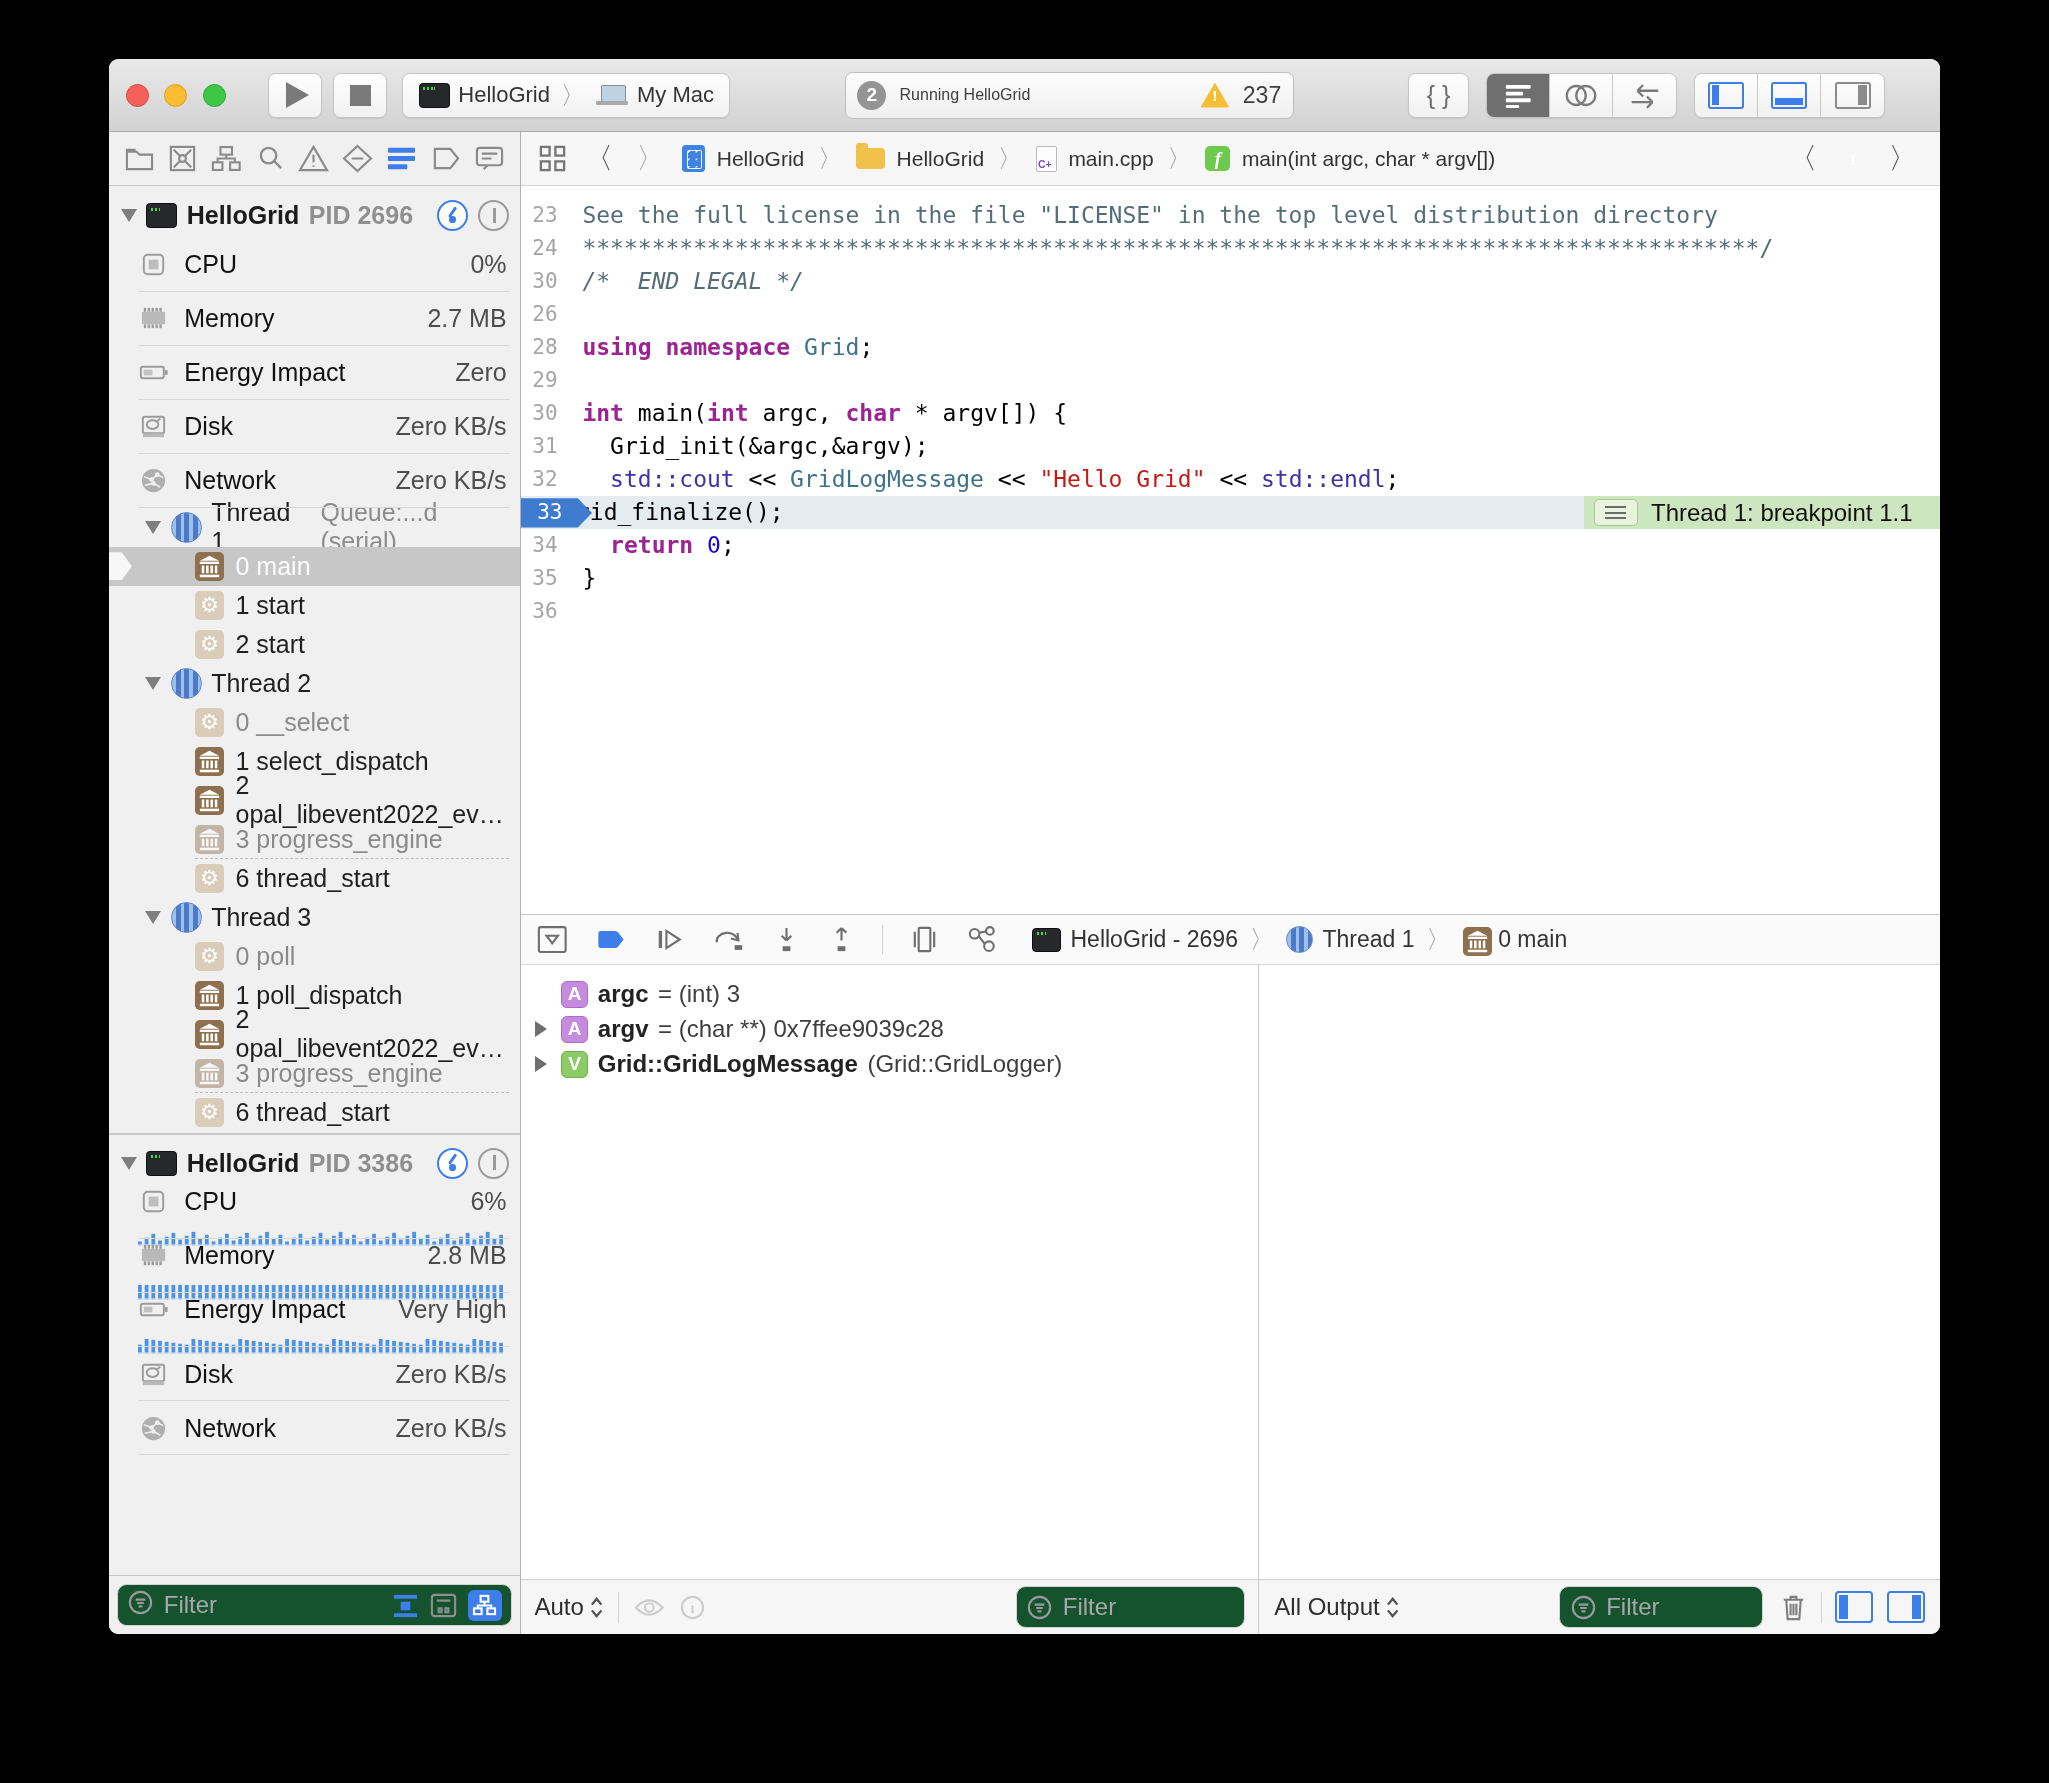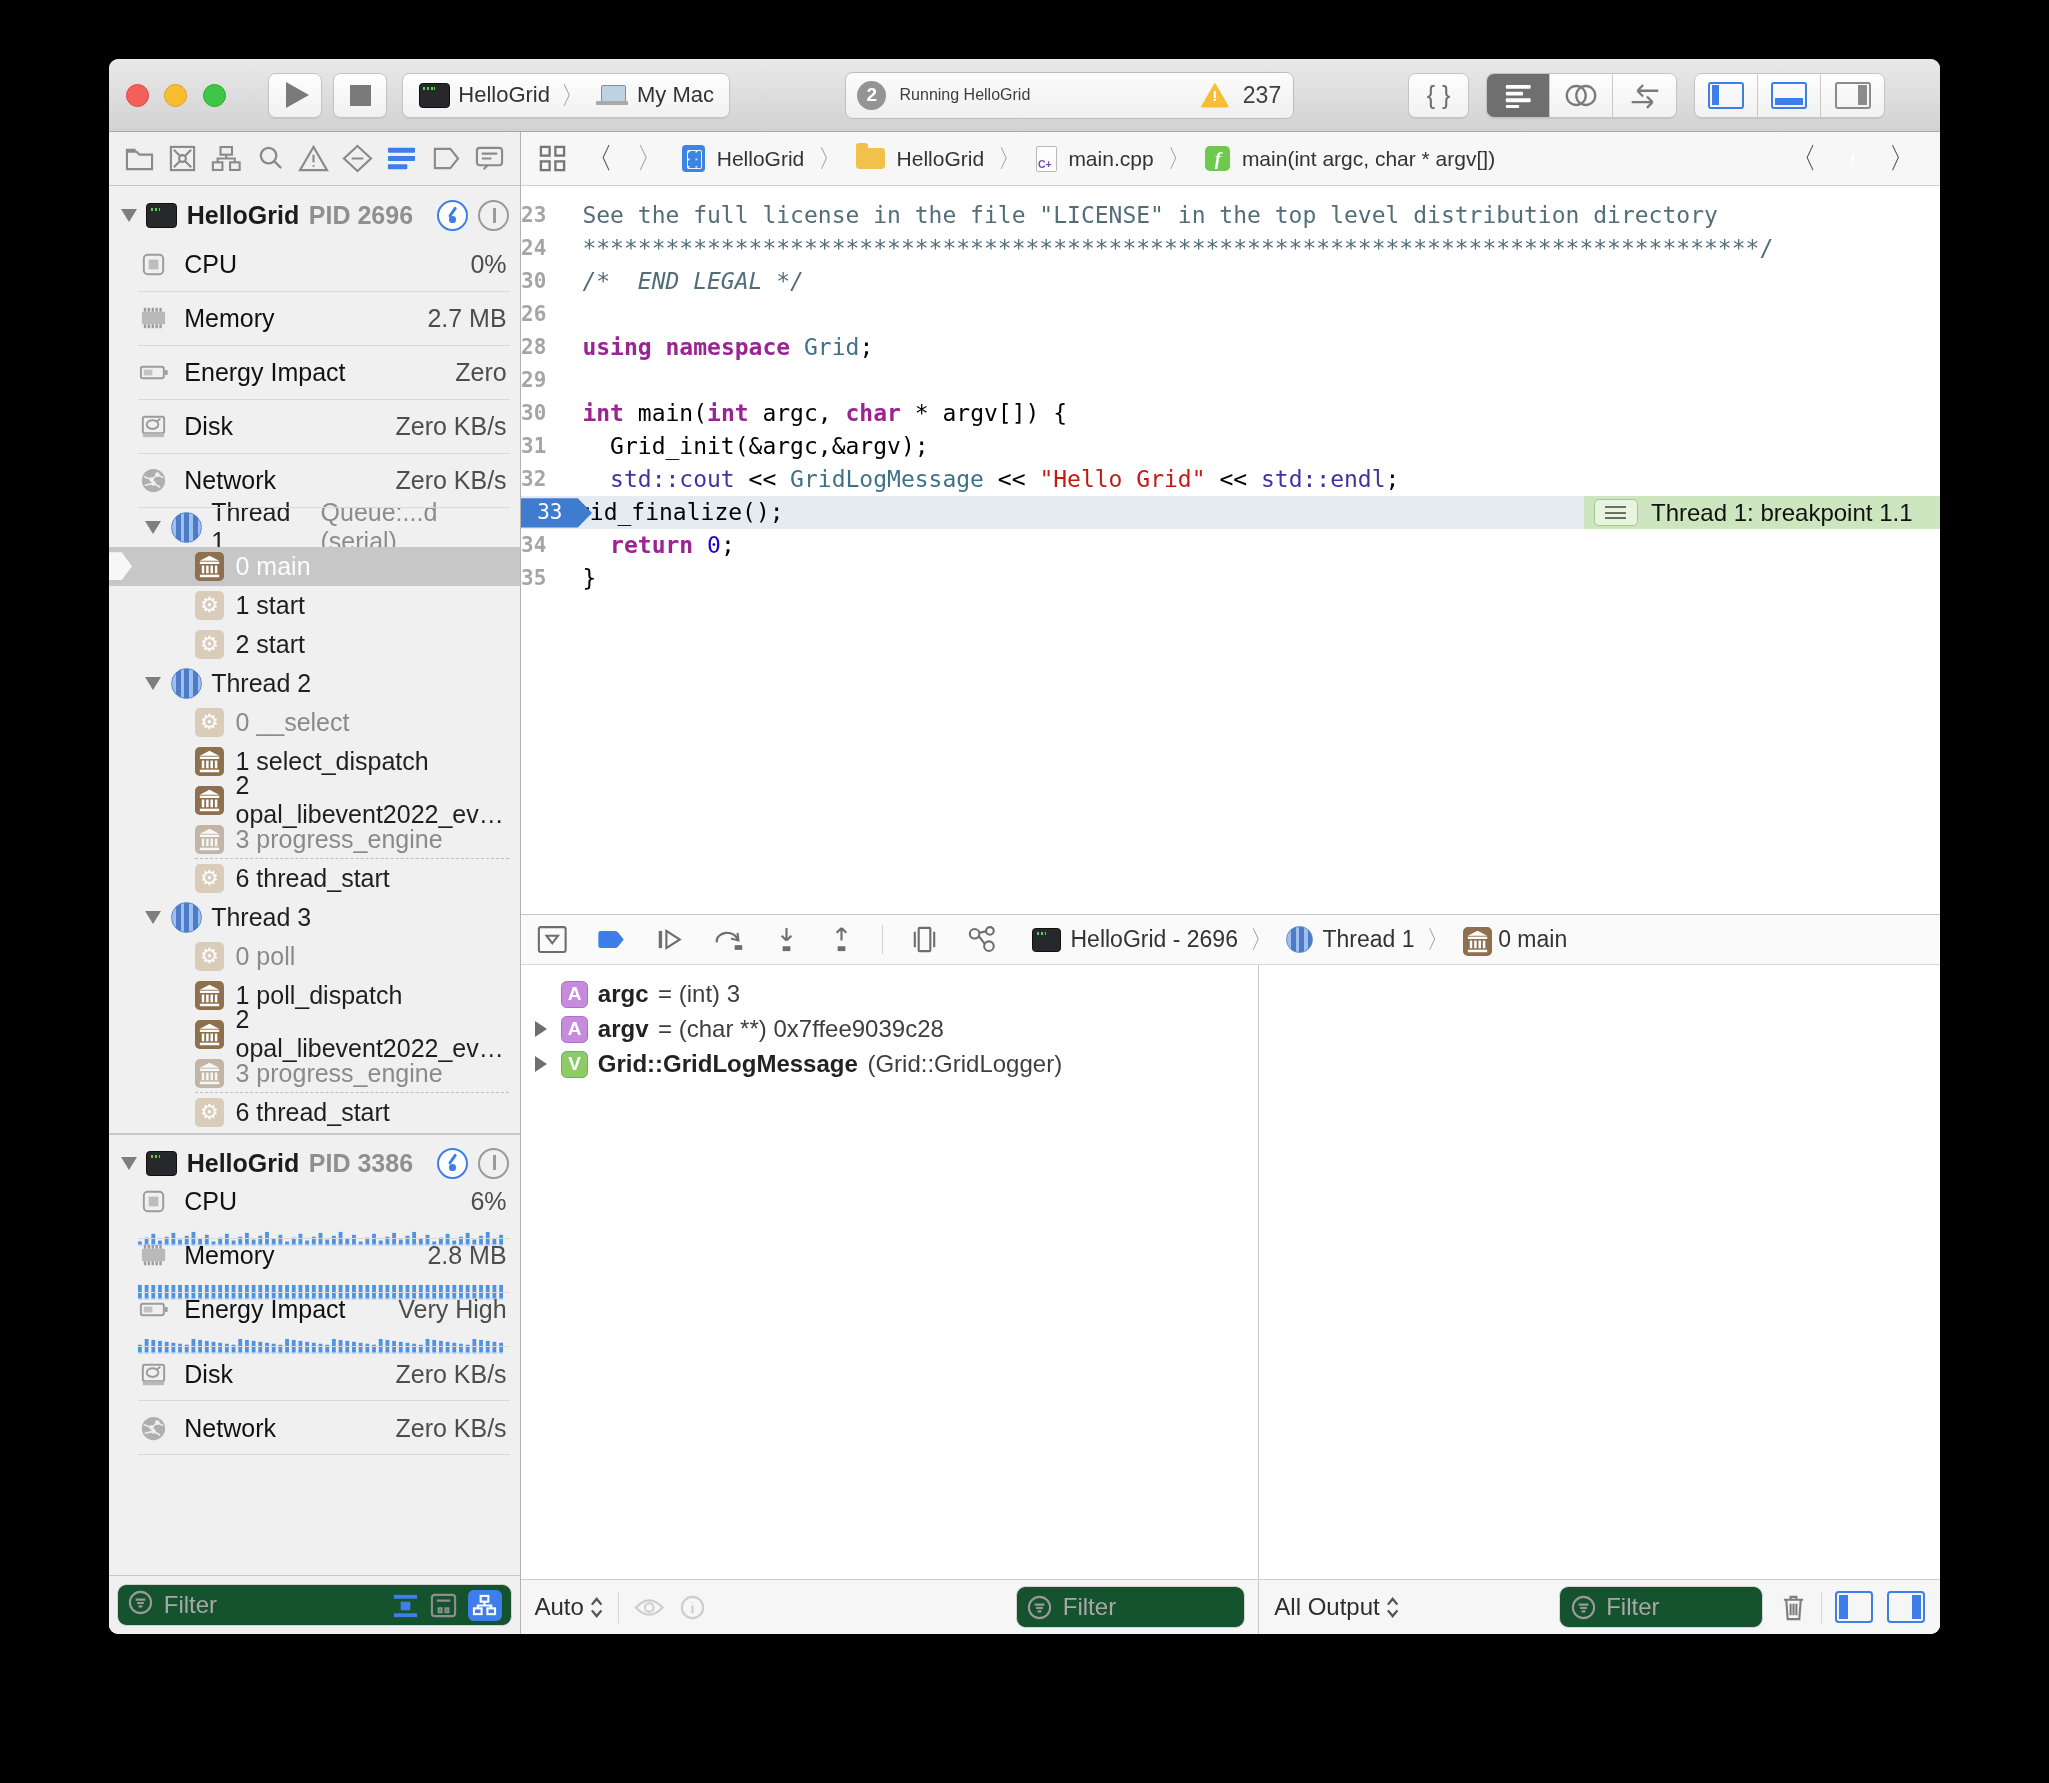--- a/index.html
+++ b/index.html
@@ -113,21 +113,21 @@
   .folder-ico { width:29px; height:21px; background:#F2C14B; border-radius:1.9px 3.8px 3.8px 3.8px; position:relative; flex:none;}
   .folder-ico::before { content:""; position:absolute; left:0; top:-4.8px; width:12.4px; height:5.7px; background:#F2C14B; border-radius:2.9px 2.9px 0 0;}
   .cpp-ico { width:21px; height:26px; background:#FDFDFD; border:1px solid #B9B9B9; border-radius:1.9px; position:relative; flex:none;}
   .cpp-ico::after { content:"C+"; position:absolute; left:1px; bottom:1px; font-size:10.5px; color:#7A4FB5; font-weight:bold;}
   .func-ico { width:25px; height:25px; background:#6EC94F; border-radius:4.8px; color:#fff; font-style:italic; font-weight:bold;
               font-size:19px; display:flex; align-items:center; justify-content:center; font-family:"Liberation Serif",serif; flex:none;}
 
   .codearea { flex:1; min-height:0; overflow:hidden; background:#fff; padding-top:13.4px;
               font-family:"DejaVu Sans Mono",monospace; font-size:23px; }
   .cline { height:33px; line-height:33px; white-space:pre; display:flex; position:relative; }
-  .cline .lnum { width:48px; flex:none; text-align:left; color:#A5A5A5; font-size:21px;font-weight:bold; }
+  .cline .lnum { width:48px; flex:none; text-align:center; color:#A5A5A5; font-size:21px; }
   .cline .ccode { margin-left:13.4px; }
   .cline.hl { background:#E4EBF1; }
   .lnum-badge { position:absolute; left:0; top:1.9px; bottom:1.9px; width:71px; background:#3F7CD0;
                 clip-path:polygon(0 0,80% 0,100% 50%,80% 100%,0 100%); color:#fff; font-size:21px;
                 display:flex; align-items:center; justify-content:center; padding-right:13.4px; }
   .tok-cm  { color:#536E78; }
   .tok-cmi { color:#536E78; font-style:italic; }
   .tok-pre { color:#64381F; }
   .tok-str { color:#C41A16; }
   .tok-kw  { color:#9B2393; font-weight:bold; }
@@ -845,20 +845,21 @@
           <div class="cline"><span class="lnum">30</span><span class="ccode"><span class="tok-cmi">/*  END LEGAL */</span></span></div>
           <div class="cline"><span class="lnum">26</span><span class="ccode"></span></div>
           <div class="cline"><span class="lnum">28</span><span class="ccode"><span class="tok-kw">using</span><span class="tok-pln"> </span><span class="tok-kw">namespace</span><span class="tok-pln"> </span><span class="tok-typ">Grid</span><span class="tok-pln">;</span></span></div>
           <div class="cline"><span class="lnum">29</span><span class="ccode"></span></div>
           <div class="cline"><span class="lnum">30</span><span class="ccode"><span class="tok-kw">int</span><span class="tok-pln"> main(</span><span class="tok-kw">int</span><span class="tok-pln"> argc, </span><span class="tok-kw">char</span><span class="tok-pln"> * argv[]) {</span></span></div>
           <div class="cline"><span class="lnum">31</span><span class="ccode"><span class="tok-pln">  Grid_init(&amp;argc,&amp;argv);</span></span></div>
           <div class="cline"><span class="lnum">32</span><span class="ccode"><span class="tok-pln">  </span><span class="tok-std">std::cout</span><span class="tok-pln"> &lt;&lt; </span><span class="tok-typ">GridLogMessage</span><span class="tok-pln"> &lt;&lt; </span><span class="tok-str">"Hello Grid"</span><span class="tok-pln"> &lt;&lt; </span><span class="tok-std">std::endl</span><span class="tok-pln">;</span></span></div>
           <div class="cline hl"><span class="lnum-badge">33</span><span class="ccode"><span class="tok-pln">  Grid_finalize();</span></span><span class="bp-chip"><span class="bpbtn"><i></i></span><span>Thread 1: breakpoint 1.1</span></span></div>
           <div class="cline"><span class="lnum">34</span><span class="ccode"><span class="tok-pln">  </span><span class="tok-kw">return</span><span class="tok-pln"> </span><span class="tok-num">0</span><span class="tok-pln">;</span></span></div>
           <div class="cline"><span class="lnum">35</span><span class="ccode"><span class="tok-pln">}</span></span></div>
+          <div class="cline"><span class="lnum">36</span><span class="ccode"></span></div>
         </div>
 
       <div class="debugbar">
         <svg width="32.5" height="31" viewBox="0 0 34 32" fill="none" stroke="#6E6E6E" stroke-width="2.2">
             <rect x="3" y="3" width="28" height="26" rx="2"></rect>
             <path d="M11 12h12l-6 8z"></path>
           </svg>
         <svg width="32.5" height="29" viewBox="0 0 34 30">
             <path fill="#3D7EEB" d="M6 6 h15 a4 4 0 0 1 3.2 1.6 L30 15 l-5.8 7.4 A4 4 0 0 1 21 24 H6 a2.5 2.5 0 0 1 -2.5 -2.5 v-13 A2.5 2.5 0 0 1 6 6 z"></path>
           </svg>

